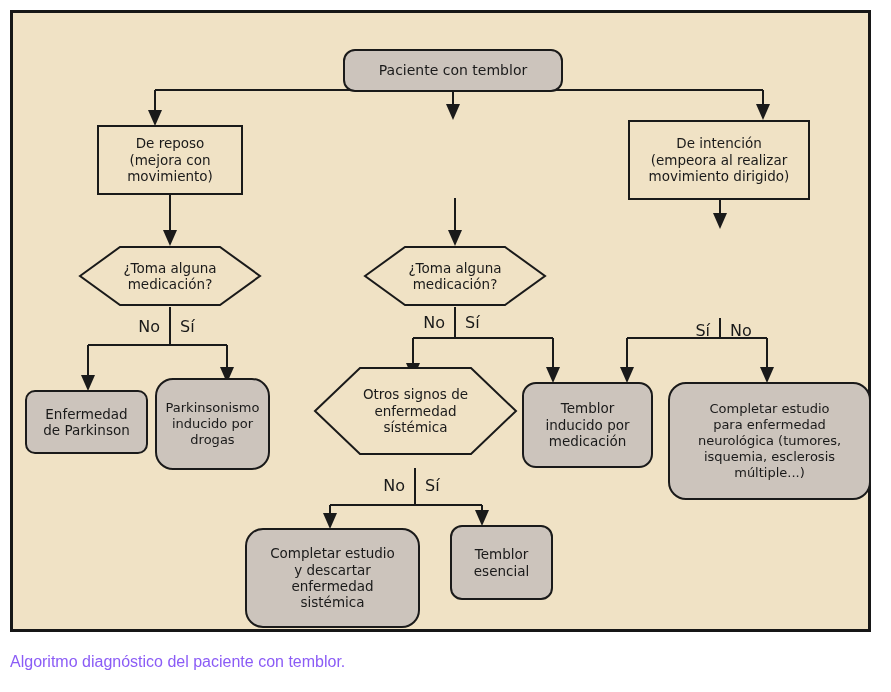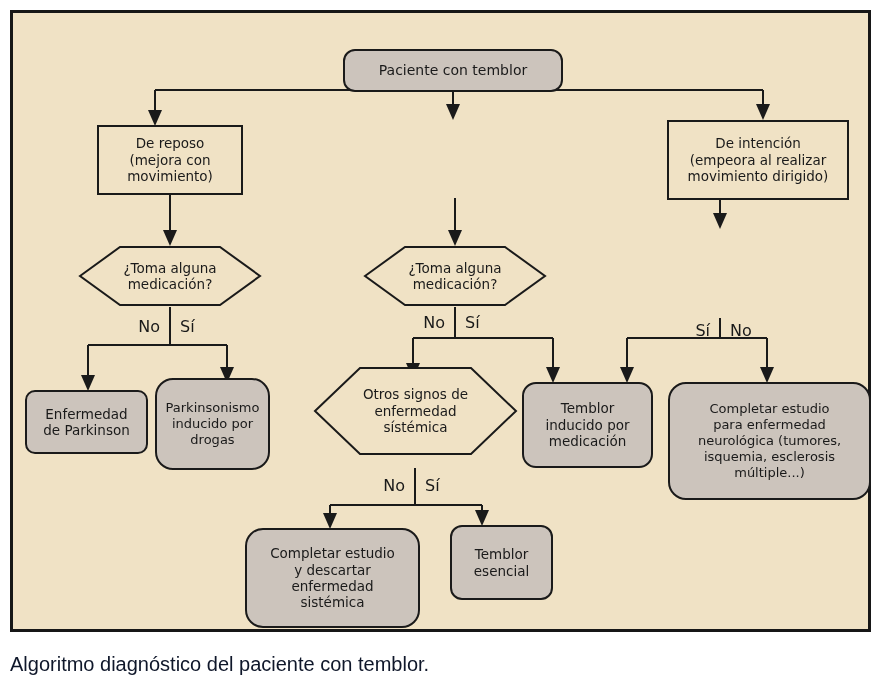--- a/index.html
+++ b/index.html
@@ -38,21 +38,21 @@
   .edge-label{
     position:absolute;
     font-size:16px;
     width:50px;
   }
   .edge-label.l{text-align:right;}
   .edge-label.r{text-align:left;}
   .caption{
     position:absolute;left:10px;top:653px;
     font-family:"Liberation Sans", sans-serif;
-    font-size:20px;font-weight:500;color:#0f172a;
+    font-size:16px;font-weight:500;color:#8b5cf6;
   }
 </style>
 </head>
 <body>
 
 <div class="page">
   <div class="diagram">
 
     <svg class="connectors" width="855" height="616" viewBox="0 0 855 616">
       <path d="M440 60 V77 M142 77 H750 M142 77 V98 M440 77 V93 M750 77 V93
@@ -77,21 +77,21 @@
         <polygon points="317,516 310,500 324,500"></polygon>
         <polygon points="469,513 462,497 476,497"></polygon>
       </g>
     </svg>
 
     <div class="node pill" style="left:330px;top:17px;width:220px;height:43px;border-radius:12px;font-size:14px;margin-top:19px;">Paciente con temblor</div>
 
     <div class="node rect" style="left:84px;top:112px;width:146px;height:70px;">De reposo
 (mejora con
 movimiento)</div>
-    <div class="node rect" style="left:615px;top:107px;width:182px;height:80px;margin-left:39px;">De intención
+    <div class="node rect" style="left:615px;top:107px;width:182px;height:80px;">De intención
 (empeora al realizar
 movimiento dirigido)</div>
 
     <div class="node hex" style="left:65px;top:232px;width:184px;height:62px;">
       <svg width="184" height="62">
         <polygon points="2,31 42,2 142,2 182,31 142,60 42,60" fill="#f0e2c5" stroke="#1a1a1a" stroke-width="2"></polygon>
       </svg>
       <div class="node-label">¿Toma alguna
 medicación?</div>
     </div>

